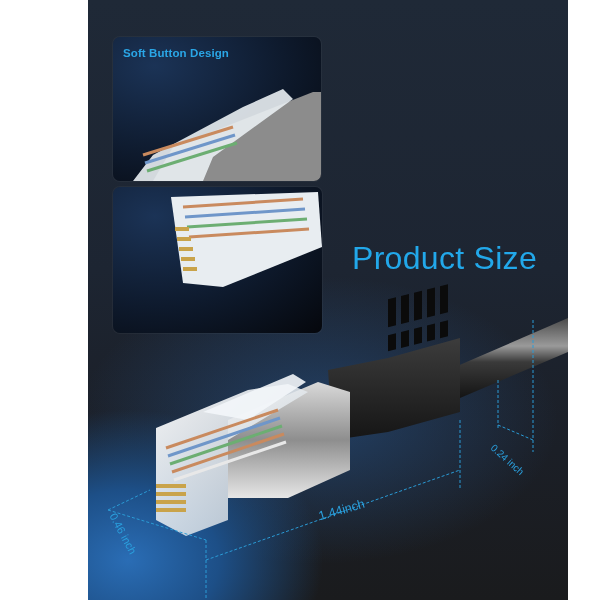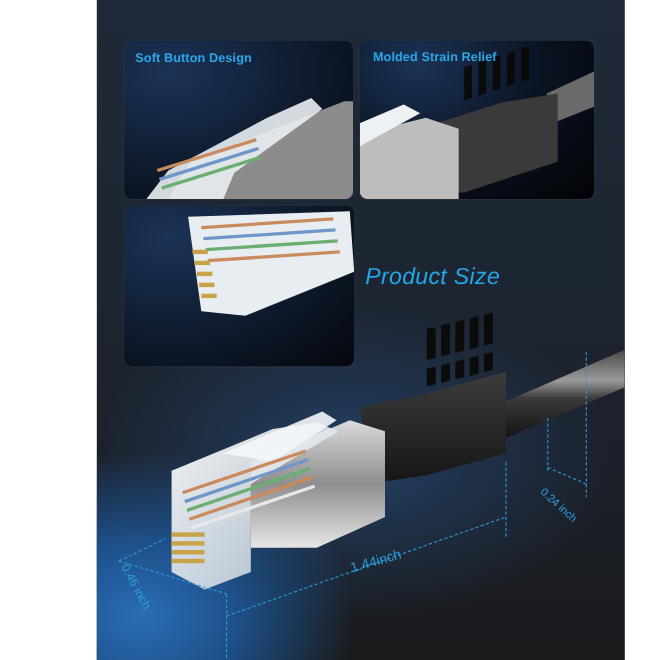--- a/index.html
+++ b/index.html
@@ -23,21 +23,21 @@
   .panel-label {
     position: absolute; color: #2aa6e6; font-size: 11.5px; font-weight: bold; letter-spacing: 0.1px;
   }
   .p1 { left: 25px; top: 37px; width: 208px; height: 144px; }
   .p2 { left: 239px; top: 37px; width: 213px; height: 144px; background: radial-gradient(ellipse at 25% 15%, #1b3356 0%, #0a1322 50%, #020305 100%); }
   .p3 { left: 25px; top: 187px; width: 209px; height: 146px; }
   .p1 .panel-label { left: 10px; top: 10px; }
   .p2 .panel-label { left: 12px; top: 9px; }
   .p3 .panel-label { left: 10px; bottom: 15px; }
   .heading {
-    position: absolute; left: 244px; top: 240px; color: #22a8ea; font-size: 21px; font-style: italic;
+    position: absolute; left: 264px; top: 240px; color: #22a8ea; font-size: 32px; 
     letter-spacing: 0.3px;
   }
   .dim {
     position: absolute; color: #2aa0de; font-size: 11px; white-space: nowrap;
   }
   .dim-len { left: 230px; top: 503px; transform: rotate(-16deg); font-size: 12.5px; }
   .dim-h { left: -2px; top: 520px; transform: rotate(62deg); transform-origin: left top; left: 30px; top: 511px; }
   .dim-w { left: 408px; top: 442px; transform: rotate(42deg); transform-origin: left top; font-size: 10px; }
   svg.art { position: absolute; left: 0; top: 0; }
 </style>
@@ -125,36 +125,20 @@
       <path d="M40 118 L130 70 L170 52 L180 62 L100 120 L90 144 L20 144 Z" fill="#e9eef2" opacity="0.9"></path>
       <g stroke-width="3">
         <line x1="30" y1="118" x2="120" y2="90" stroke="#c98a5e"></line>
         <line x1="32" y1="126" x2="122" y2="98" stroke="#6f96c9"></line>
         <line x1="34" y1="134" x2="124" y2="106" stroke="#6cae72"></line>
       </g>
     </svg>
     <span class="panel-label">Soft Button Design</span>
   </div>
 
-  <div class="panel p2">
-    <svg width="213" height="144" viewBox="0 0 213 144" style="position:absolute;left:0;top:0">
-      <path d="M170 48 L213 28 L213 60 L178 74 Z" fill="#6a6a6a"></path>
-      <path d="M60 78 L130 56 L180 48 L180 110 L95 138 L60 138 Z" fill="#3a3a3a"></path>
-      <g fill="#0a0a0a">
-        <rect x="95" y="55" width="7" height="30" transform="skewY(-18)"></rect>
-        <rect x="108" y="55" width="7" height="30" transform="skewY(-18)"></rect>
-        <rect x="121" y="55" width="7" height="30" transform="skewY(-18)"></rect>
-        <rect x="134" y="55" width="7" height="30" transform="skewY(-18)"></rect>
-        <rect x="147" y="55" width="7" height="30" transform="skewY(-18)"></rect>
-      </g>
-      <path d="M0 85 L60 70 L90 80 L90 144 L0 144 Z" fill="#bdbdbd"></path>
-      <path d="M0 75 L40 58 L55 66 L0 96 Z" fill="#eef1f4"></path>
-    </svg>
-    <span class="panel-label">Molded Strain Relief</span>
-  </div>
 
   <div class="panel p3">
     <svg width="209" height="146" viewBox="0 0 209 146" style="position:absolute;left:0;top:0">
       <path d="M58 10 L205 5 L209 60 L110 100 L70 96 Z" fill="#e8edf1"></path>
       <g stroke-width="3">
         <line x1="70" y1="20" x2="190" y2="12" stroke="#c98a5e"></line>
         <line x1="72" y1="30" x2="192" y2="22" stroke="#6f96c9"></line>
         <line x1="74" y1="40" x2="194" y2="32" stroke="#6cae72"></line>
         <line x1="76" y1="50" x2="196" y2="42" stroke="#c98a5e"></line>
       </g>

